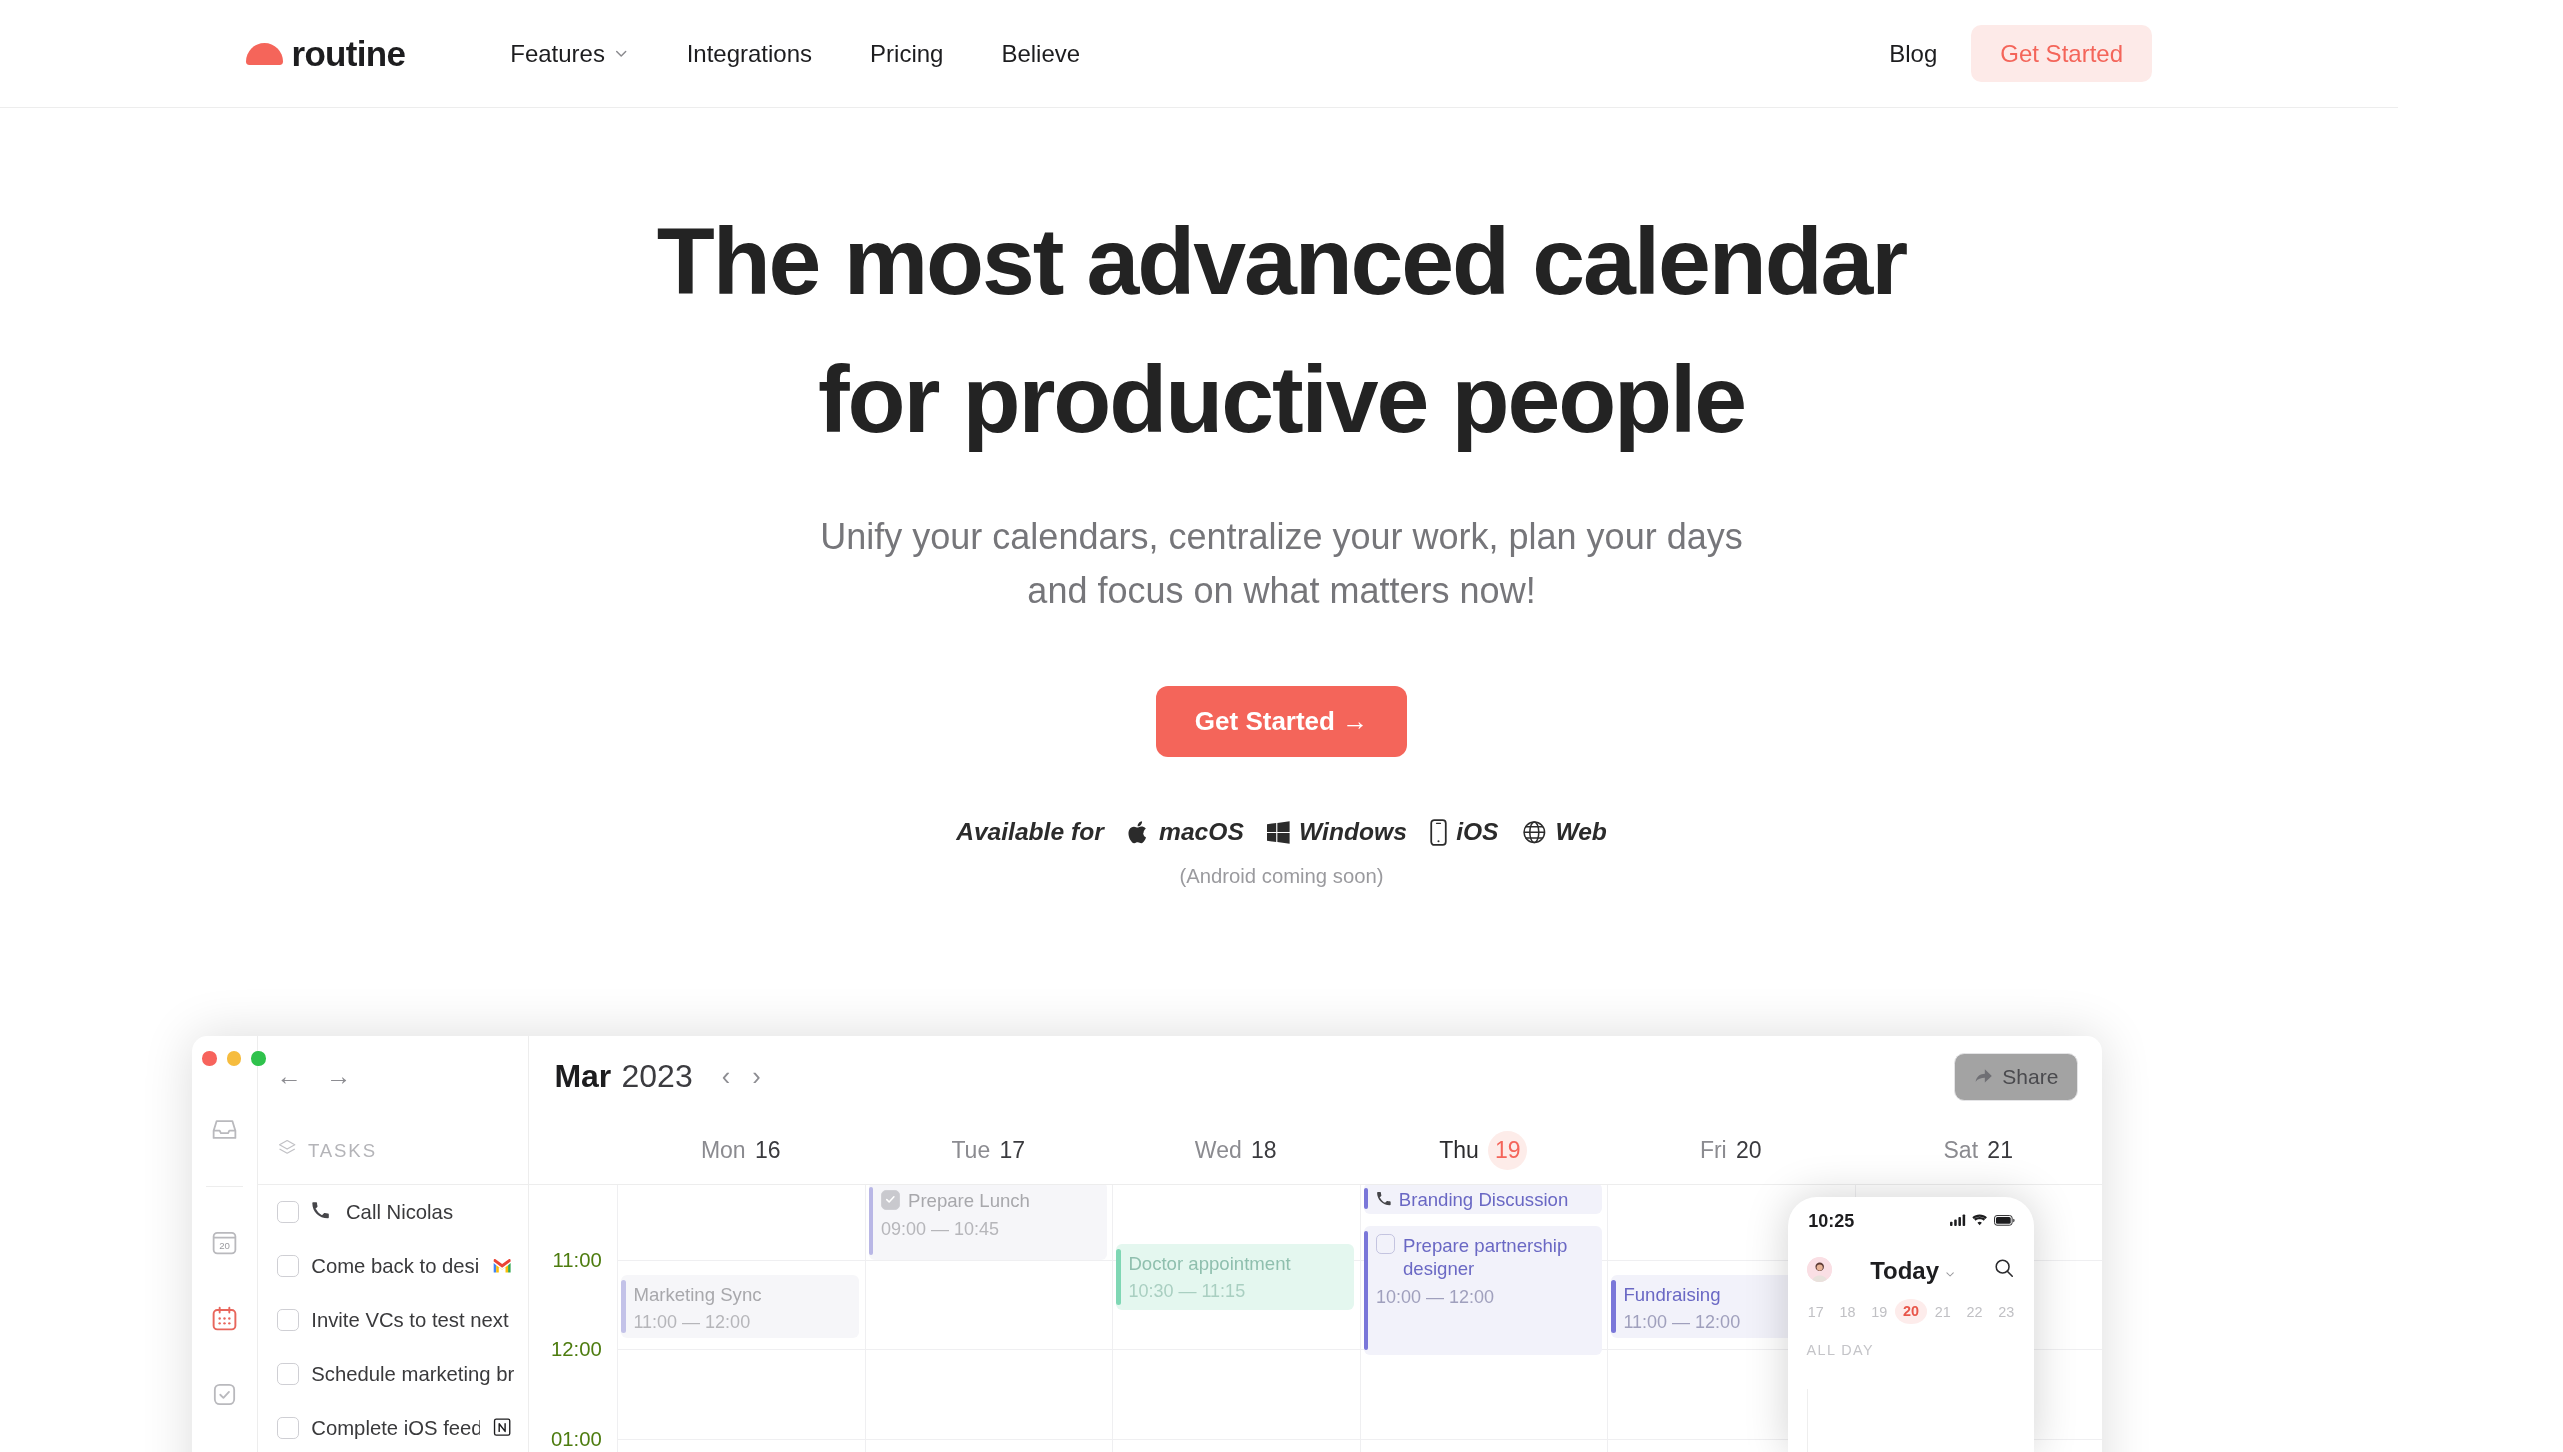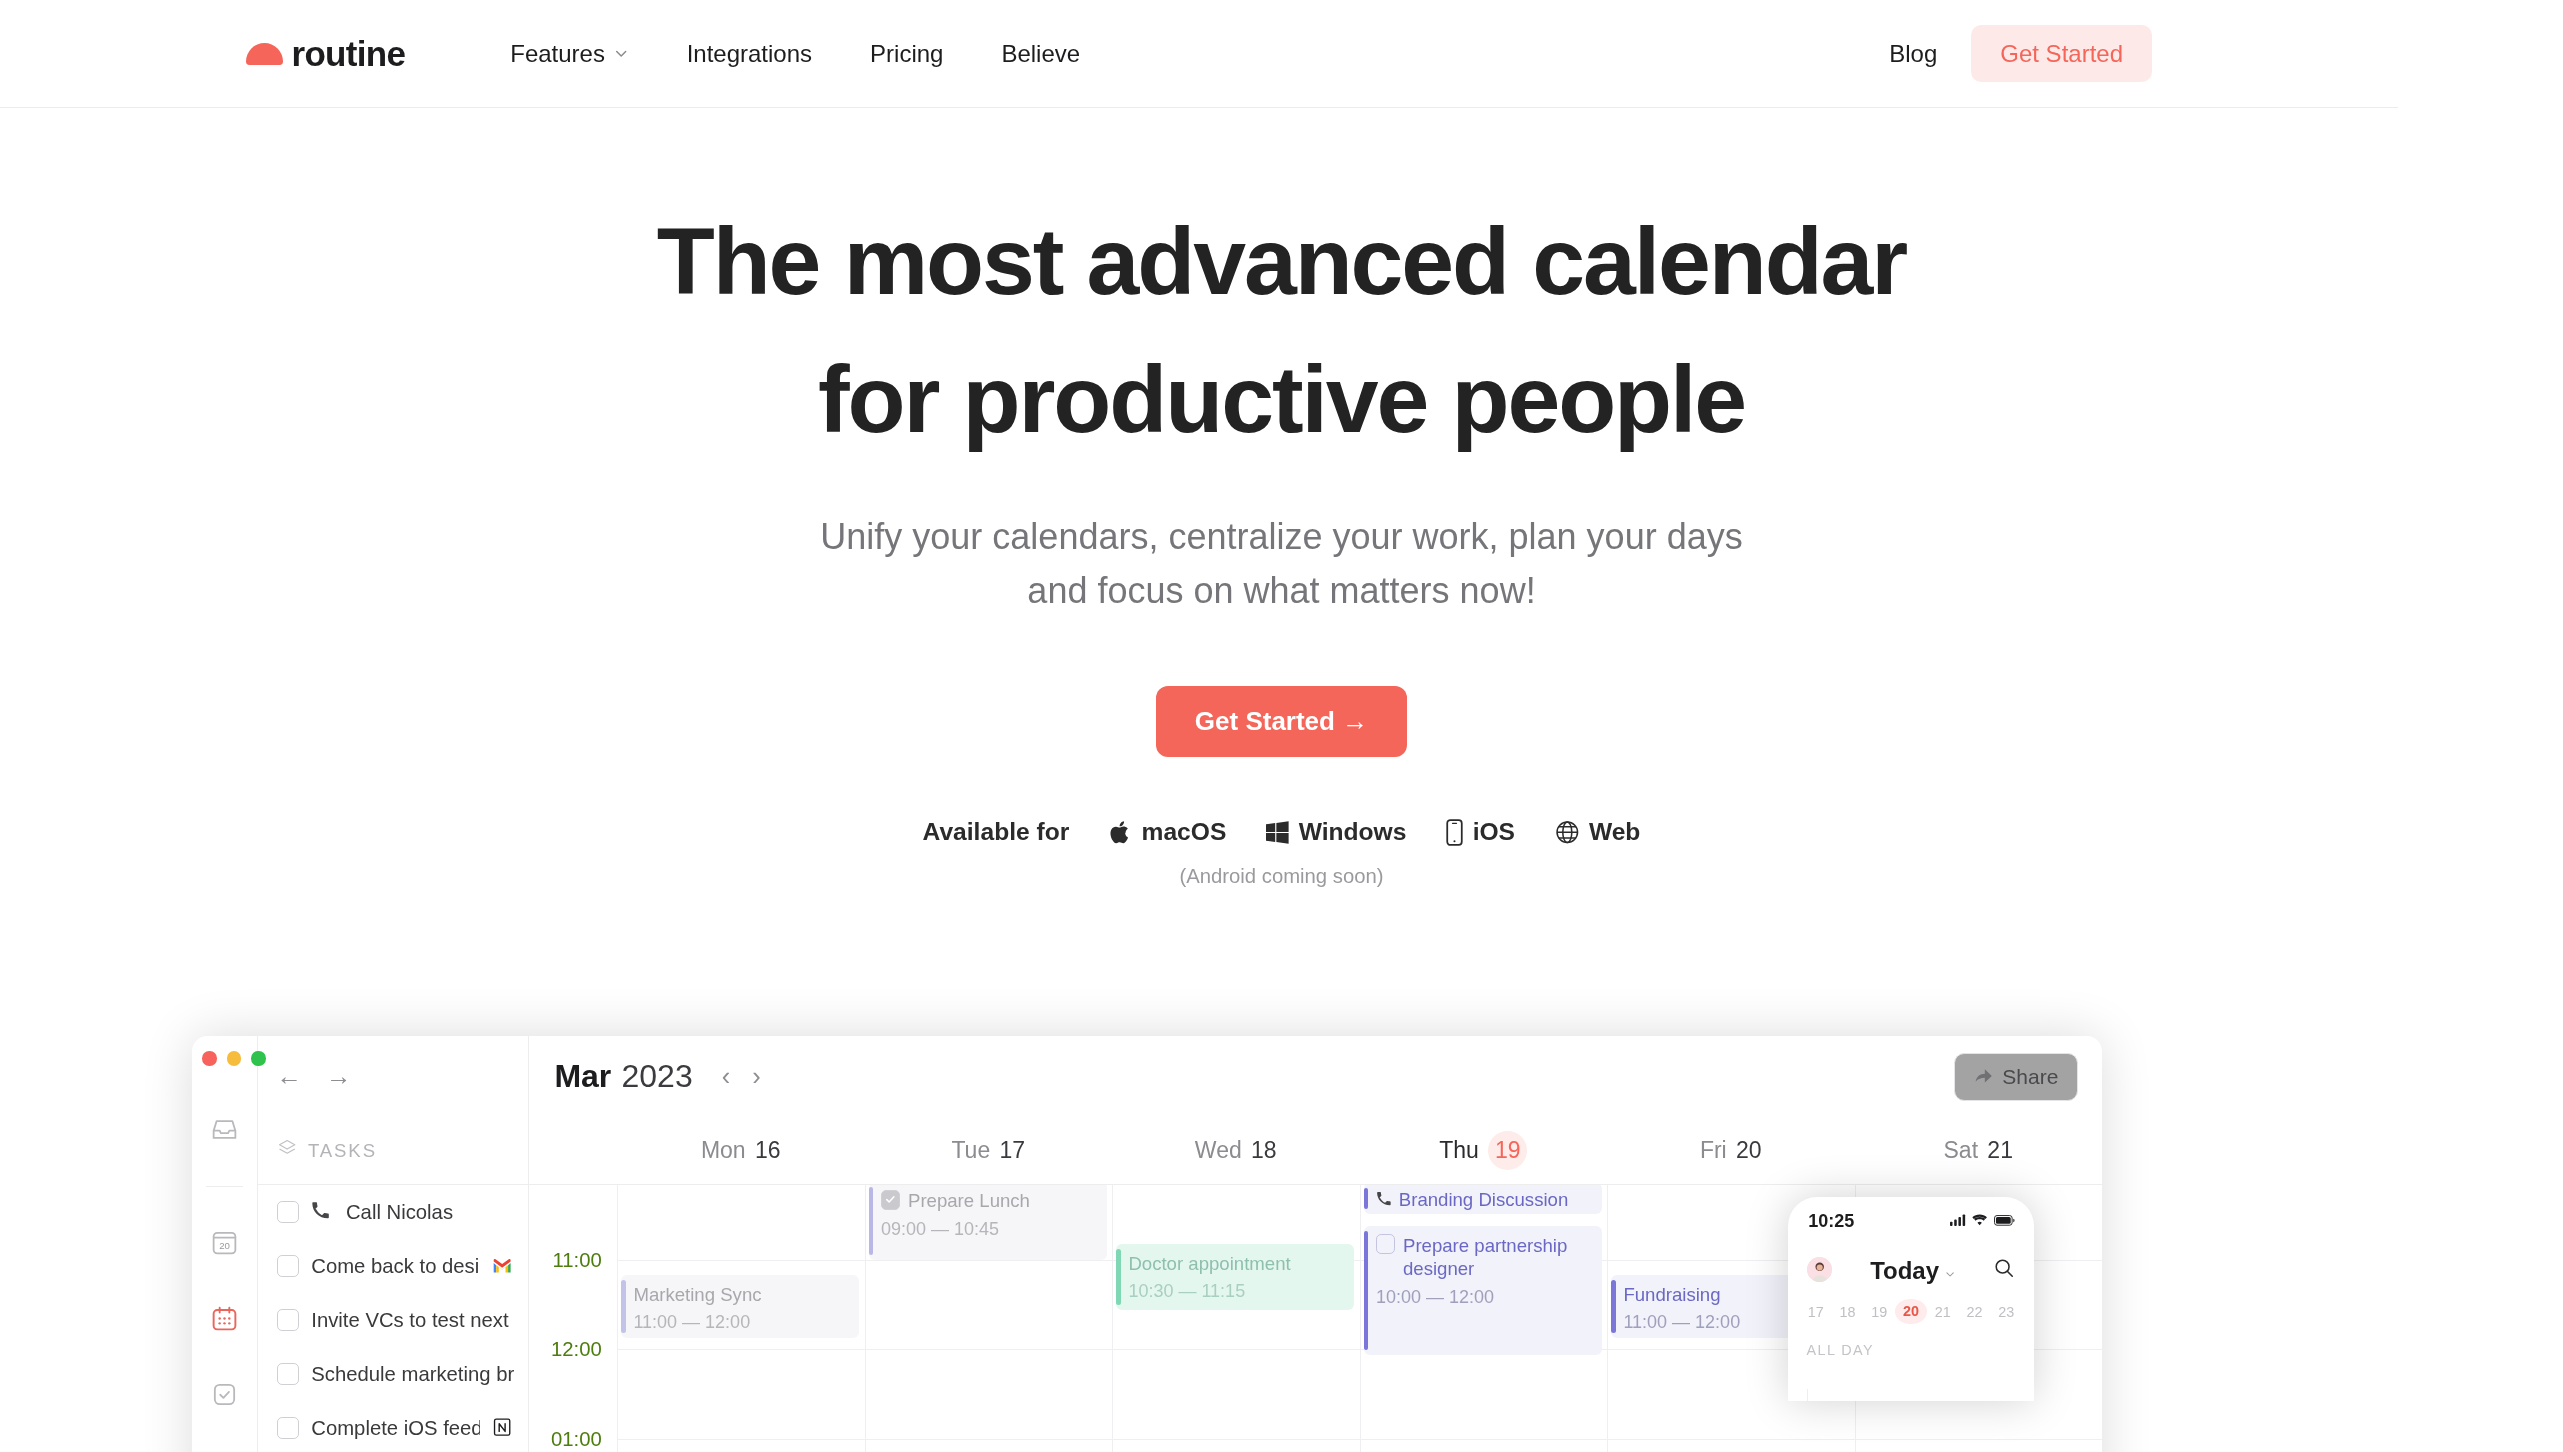--- a/index.html
+++ b/index.html
@@ -62,22 +62,22 @@
     font-size: 36px; line-height: 1.5; color: #76767a; font-weight: 400;
   }
   .hero-cta {
     display: inline-block; margin-top: 68px;
     background: #f4655a; color: #fff;
     font-size: 26px; font-weight: 700;
     padding: 20.3px 39px; border-radius: 12px; cursor: pointer;
   }
   .platforms {
     margin-top: 61px;
-    display: flex; align-items: center; justify-content: center; gap: 18px;
-    font-size: 24.6px; font-weight: 700; color: #2b2b2b;
+    display: flex; align-items: center; justify-content: center; gap: 1px;
+    font-size: 24.6px; font-weight: 700; color: #2b2b2b; font-style: italic;
   }
   .plat { display: flex; align-items: center; gap: 9.3px; margin-left: 22px; }
   .plat svg { display: block; }
   .android-note { margin-top: 19px; font-size: 20.3px; color: #9a9a9e; }
 
   
   .app-window {
     position: absolute; left: 192px; top: 1036px;
     width: 1910px; height: 475px;
     background: #fff; border-radius: 15.3px 15.3px 0 0;
@@ -173,21 +173,21 @@
   .ev.pale .bar { background: #c3c2e8; }
   .ev.pale .ttl { color: #a8a8ac; }
   .ev.pale .time { color: #b6b6ba; }
   .ev-cbox { width: 19.5px; height: 19.5px; flex: 0 0 19.5px; border:1.3px solid #c4c4e0; border-radius:5.1px; margin-top:0.8px; }
   .ev-cbox.checked { background: #c9c9ce; border-color: #c9c9ce; display:flex; align-items:center; justify-content:center; }
   .ev.pale .ev-cbox { border-color: #cfcfd4; }
 
   
   .phone {
     position: absolute; left: 1788px; top: 1197px;
-    width: 246px; height: 204px;
+    width: 246px; height: 256px;
     background: #fff; border-radius: 29px 29px 0 0;
     box-shadow: 0 0 44px rgba(0,0,0,0.18);
     overflow: hidden; z-index: 20;
   }
   .ph-status { display: flex; align-items: center; padding: 13.6px 18.6px 0 20.3px; }
   .ph-time { font-size: 18px; font-weight: 700; color: #1d1d1f; }
   .ph-ind { margin-left: auto; display: flex; align-items: center; gap: 6.8px; }
   .ph-head { display: flex; align-items: flex-start; padding: 25.4px 18.6px 0 18.6px; }
   .ph-avatar {
     width: 25.4px; height: 25.4px; border-radius: 50%;

